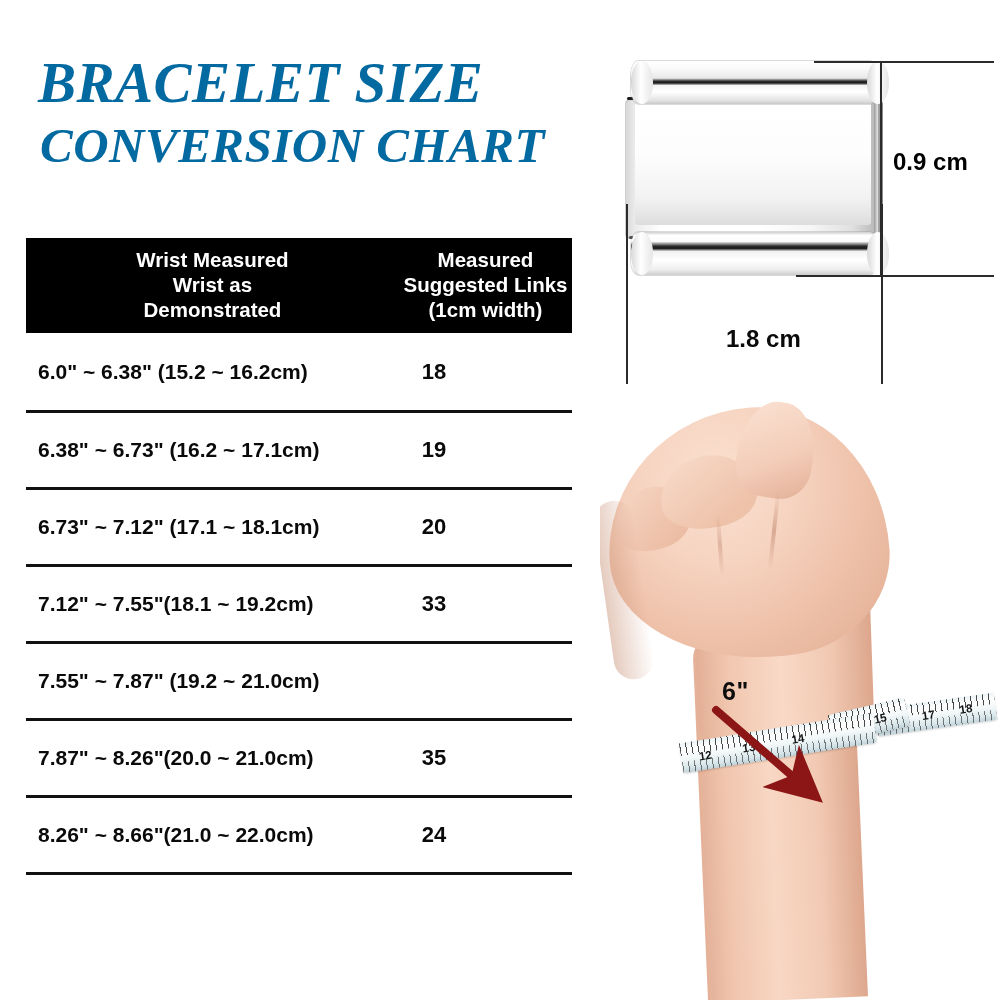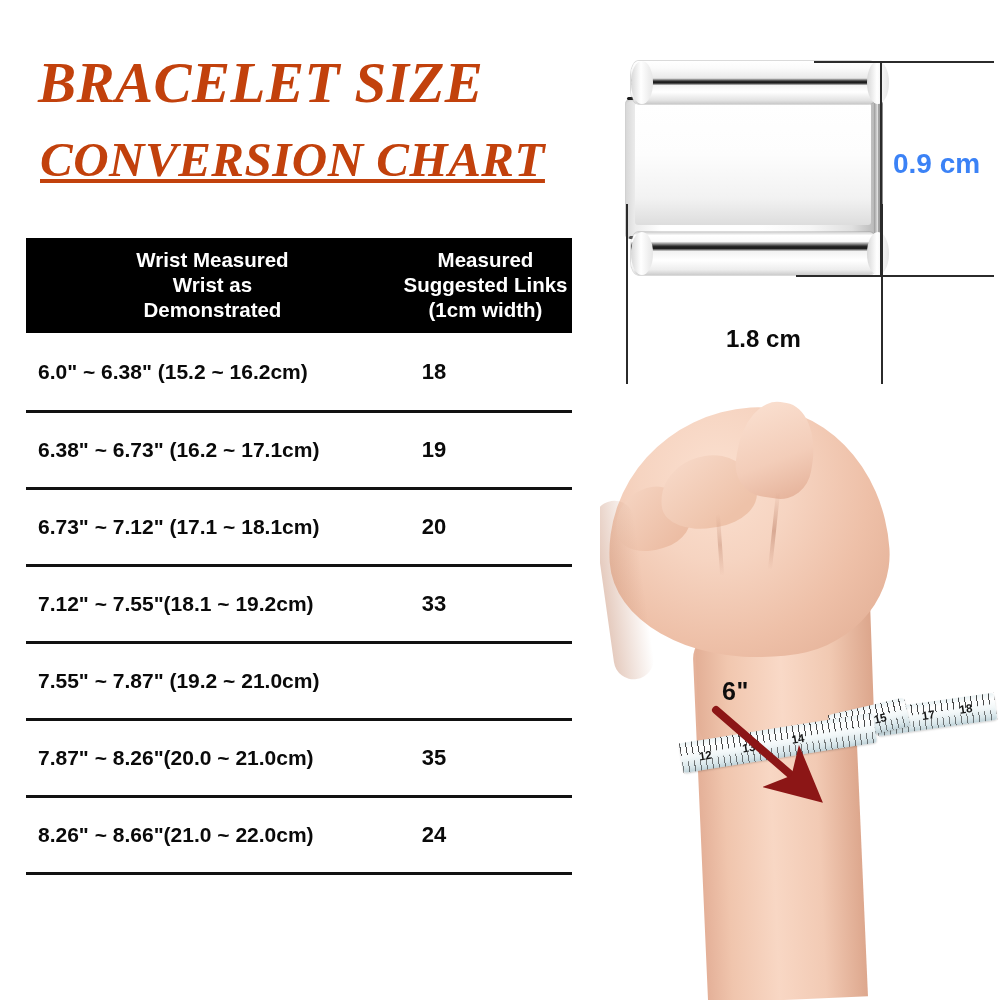--- a/index.html
+++ b/index.html
@@ -6,25 +6,25 @@
   body{
     width:1000px;height:1000px;position:relative;overflow:hidden;
     font-family:"Liberation Sans","DejaVu Sans",sans-serif;
     background:#ffffff;
   }
 
   
   #title-block{position:absolute;left:38px;top:52px;width:560px;}
   .title-line{
     font-family:"Liberation Serif","DejaVu Serif",serif;
-    font-weight:bold;font-style:italic;color:#c2410c;
+    font-weight:bold;font-style:italic;color:#0369a1;
     letter-spacing:0.5px;white-space:nowrap;
   }
   #title-line-1{font-size:57px;line-height:62px;}
-  #title-line-2{font-size:49px;line-height:56px;margin-top:18px;margin-left:2px;text-decoration:underline;}
+  #title-line-2{font-size:49px;line-height:56px;margin-top:4px;margin-left:2px;}
 
   
   #size-table{position:absolute;left:26px;top:238px;width:546px;}
   #table-header{
     background:#000000;color:#ffffff;
     padding:9px 0 11px 0;
     display:flex;
   }
   .hdr-cell{
     text-align:center;font-weight:bold;font-size:20.5px;line-height:25px;
@@ -59,21 +59,21 @@
   
   .dim-line{position:absolute;background:#2b2b2b;}
   #dim-top-h   {left:214px;top:13px;width:180px;height:2px;}
   #dim-bottom-h{left:196px;top:227px;width:198px;height:2px;}
   #dim-right-v {left:280px;top:13px;width:2px;height:216px;}
   #dim-left-v2 {left:26px;top:156px;width:2px;height:180px;}
   #dim-right-v2{left:281px;top:156px;width:2px;height:180px;}
 
   #label-height{
     position:absolute;left:293px;top:100px;
-    font-size:28px;font-weight:bold;color:#3b82f6;white-space:nowrap;
+    font-size:24px;font-weight:bold;color:#000000;white-space:nowrap;
   }
   #label-width{
     position:absolute;left:126px;top:277px;
     font-size:24px;font-weight:bold;color:#0a0a0a;white-space:nowrap;
   }
 
   
   #link-graphic{position:absolute;left:25px;top:13px;width:258px;height:214px;}
 
   .rail{

